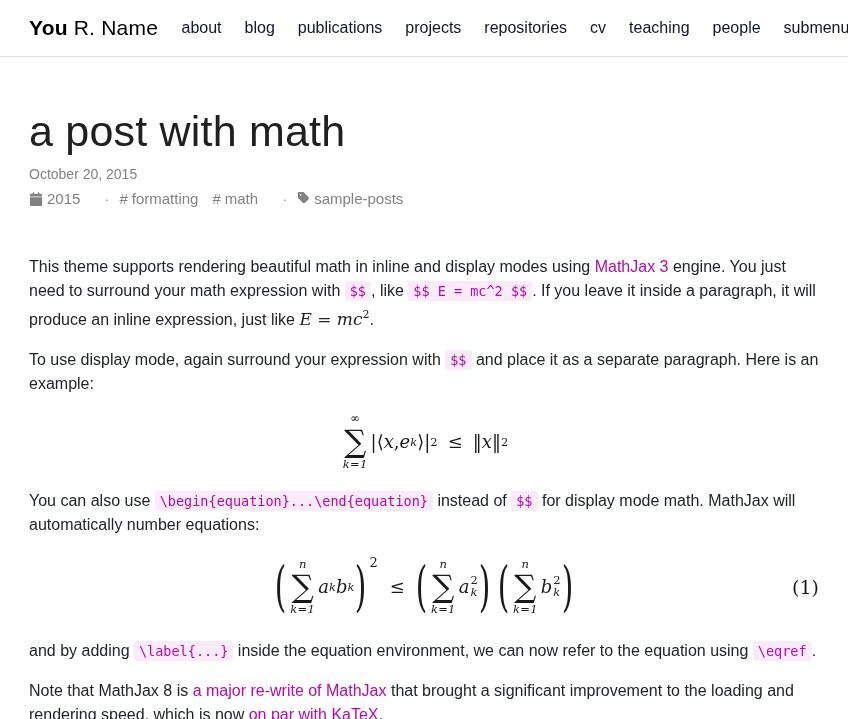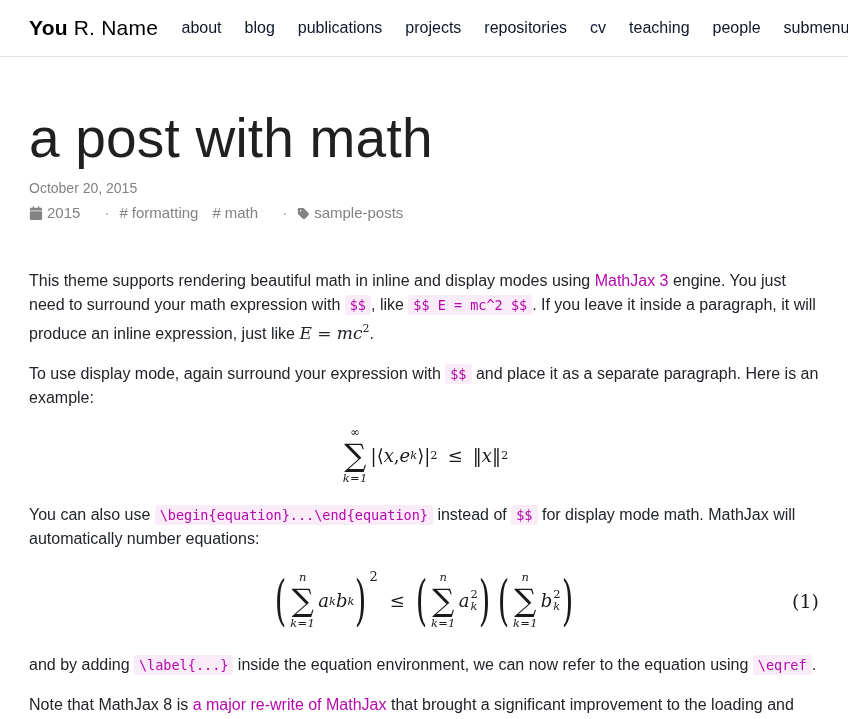--- a/index.html
+++ b/index.html
@@ -19,27 +19,27 @@
   .brand { font-size: 21px; color: #000000; text-decoration: none; letter-spacing: .2px; white-space: nowrap; cursor: pointer; }
   .brand b { font-weight: 700; }
   .nav-list { display: flex; align-items: center; list-style: none; margin-left: 12px; }
   .nav-item {
     padding: 8px 8px; margin: 0 3.5px; font-size: 16px; color: #0f172a;
     text-decoration: none; white-space: nowrap; cursor: pointer;
   }
 
   
   .page { padding: 50px 29px 0 29px; }
-  .post-title { font-size: 55px; font-weight: 400; color: #202020; line-height: 1.15; letter-spacing: .2px; }
+  .post-title { font-size: 43px; font-weight: 400; color: #202020; line-height: 1.15; letter-spacing: .2px; }
   .post-date { margin-top: 10px; font-size: 14px; color: #828282; }
   .post-meta { margin-top: 8px; font-size: 15px; color: #828282; display: flex; align-items: center; flex-wrap: wrap; }
   .post-meta .m-ico { margin-right: 4px; display: inline-flex; color: #828282; }
   .post-meta .sep { margin: 0 10px; color: #9a9a9a; }
   .post-meta .m-item { margin-right: 14px; display: inline-flex; align-items: center; }
-  .post-meta .m-item:last-child { margin-right: 0; align-items: flex-end; }
+  .post-meta .m-item:last-child { margin-right: 0; }
 
   
   .article { margin-top: 48px; }
   .article p { margin: 0 0 16px 0; line-height: 24px; color: #212529; }
   .article p + p { margin-top: 16px; }
   a.link { color: #b509ac; text-decoration: none; cursor: pointer; }
   code.ic {
     font-family: "DejaVu Sans Mono", "Liberation Mono", monospace;
     font-size: 13.5px; color: #b509ac; background: #f9ebf8;
     padding: 2px 5px; border-radius: 3px; white-space: nowrap;

